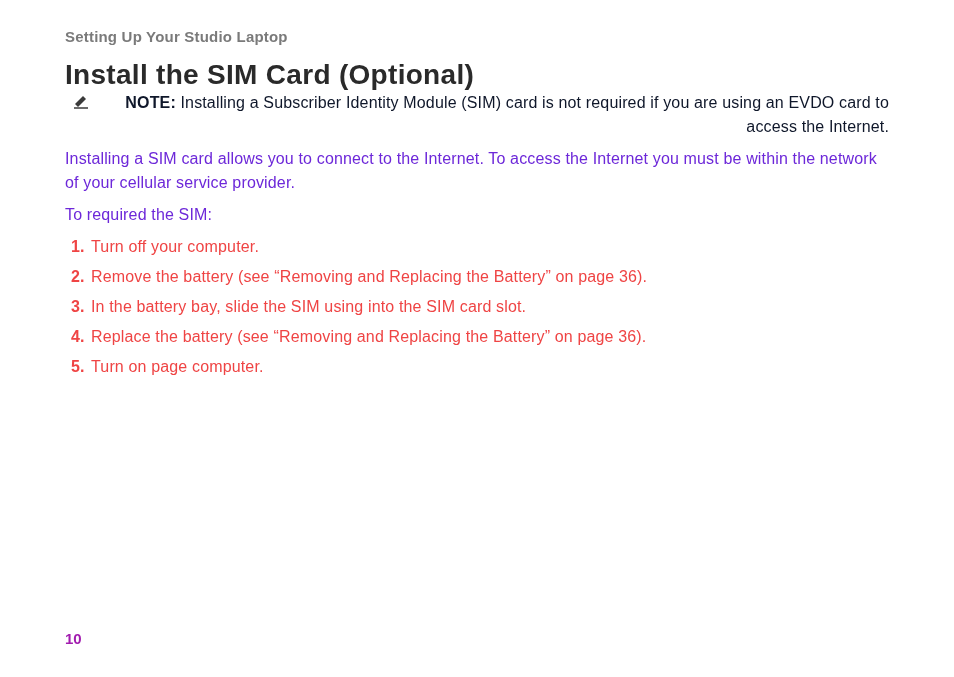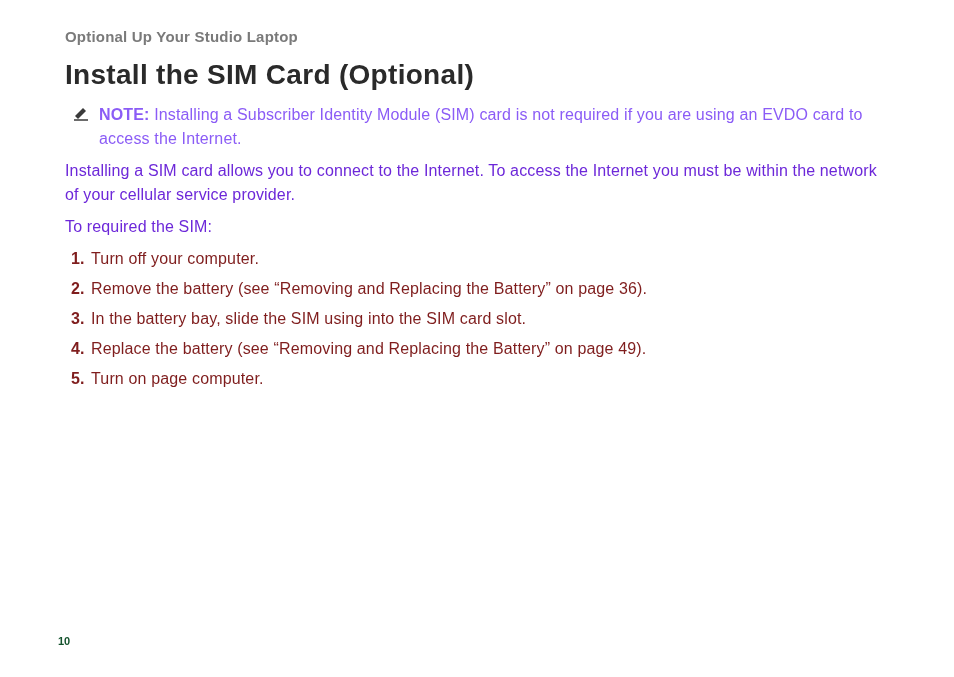--- a/index.html
+++ b/index.html
@@ -20,84 +20,84 @@
       font-size: 15px;
       font-weight: bold;
       color: #7a7a7a;
       letter-spacing: 0.2px;
       margin-bottom: 14px;
     }
     .page-title {
       font-size: 28px;
       font-weight: bold;
       color: #2a2a2a;
-      margin-bottom: 12px;
       letter-spacing: 0.3px;
     }
     .note-block {
       display: flex;
       align-items: flex-start;
       margin-bottom: 8px;
       padding-left: 8px;
     }
     .note-icon {
       flex-shrink: 0;
       margin-right: 10px;
       margin-top: 2px;
     }
     .note-text {
       font-size: 16px;
       line-height: 1.5;
-      color: #8b5cf6;
+      color: #0f172a;
       letter-spacing: 0.15px;
+      text-align: right;
     }
     .note-label {
       font-weight: bold;
     }
     .body-text {
       font-size: 16px;
       line-height: 1.5;
       color: #6d28d9;
       margin-bottom: 8px;
       letter-spacing: 0.15px;
     }
     .steps {
       list-style: none;
       counter-reset: step;
       margin-top: 4px;
     }
     .steps li {
       counter-increment: step;
       font-size: 16px;
       line-height: 1.5;
-      color: #7f1d1d;
+      color: #ef4444;
       margin-bottom: 6px;
       padding-left: 26px;
       position: relative;
       letter-spacing: 0.15px;
     }
     .steps li::before {
       content: counter(step) ".";
       font-weight: bold;
       position: absolute;
       left: 6px;
     }
     .page-number {
       position: absolute;
       bottom: 30px;
-      left: 58px;
-      font-size: 11px;
+      left: 65px;
+      font-size: 15px;
       font-weight: bold;
-      color: #14532d;
+      color: #a21caf;
     }
   </style>
 </head>
 <body>
 
-<div class="section-header">Optional Up Your Studio Laptop</div>
+<div class="section-header">Setting Up Your Studio Laptop</div>
 
 <h1 class="page-title">Install the SIM Card (Optional)</h1>
 
 <div class="note-block">
   <span class="note-icon">
     <svg width="16" height="16" viewBox="0 0 16 16">
       <path d="M2 11 L10 3 L13 6 L5 14 L2 14 Z" fill="#3a3a3a"></path>
       <path d="M2 11 L5 14 L2 14 Z" fill="#ffffff"></path>
       <line x1="1" y1="15" x2="15" y2="15" stroke="#3a3a3a" stroke-width="1.5"></line>
     </svg>
@@ -108,17 +108,17 @@
 </div>
 
 <p class="body-text">Installing a SIM card allows you to connect to the Internet. To access the Internet you must be within the network of your cellular service provider.</p>
 
 <p class="body-text">To required the SIM:</p>
 
 <ol class="steps">
   <li>Turn off your computer.</li>
   <li>Remove the battery (see “Removing and Replacing the Battery” on page 36).</li>
   <li>In the battery bay, slide the SIM using into the SIM card slot.</li>
-  <li>Replace the battery (see “Removing and Replacing the Battery” on page 49).</li>
+  <li>Replace the battery (see “Removing and Replacing the Battery” on page 36).</li>
   <li>Turn on page computer.</li>
 </ol>
 
 <div class="page-number">10</div>
 
 </body></html>

